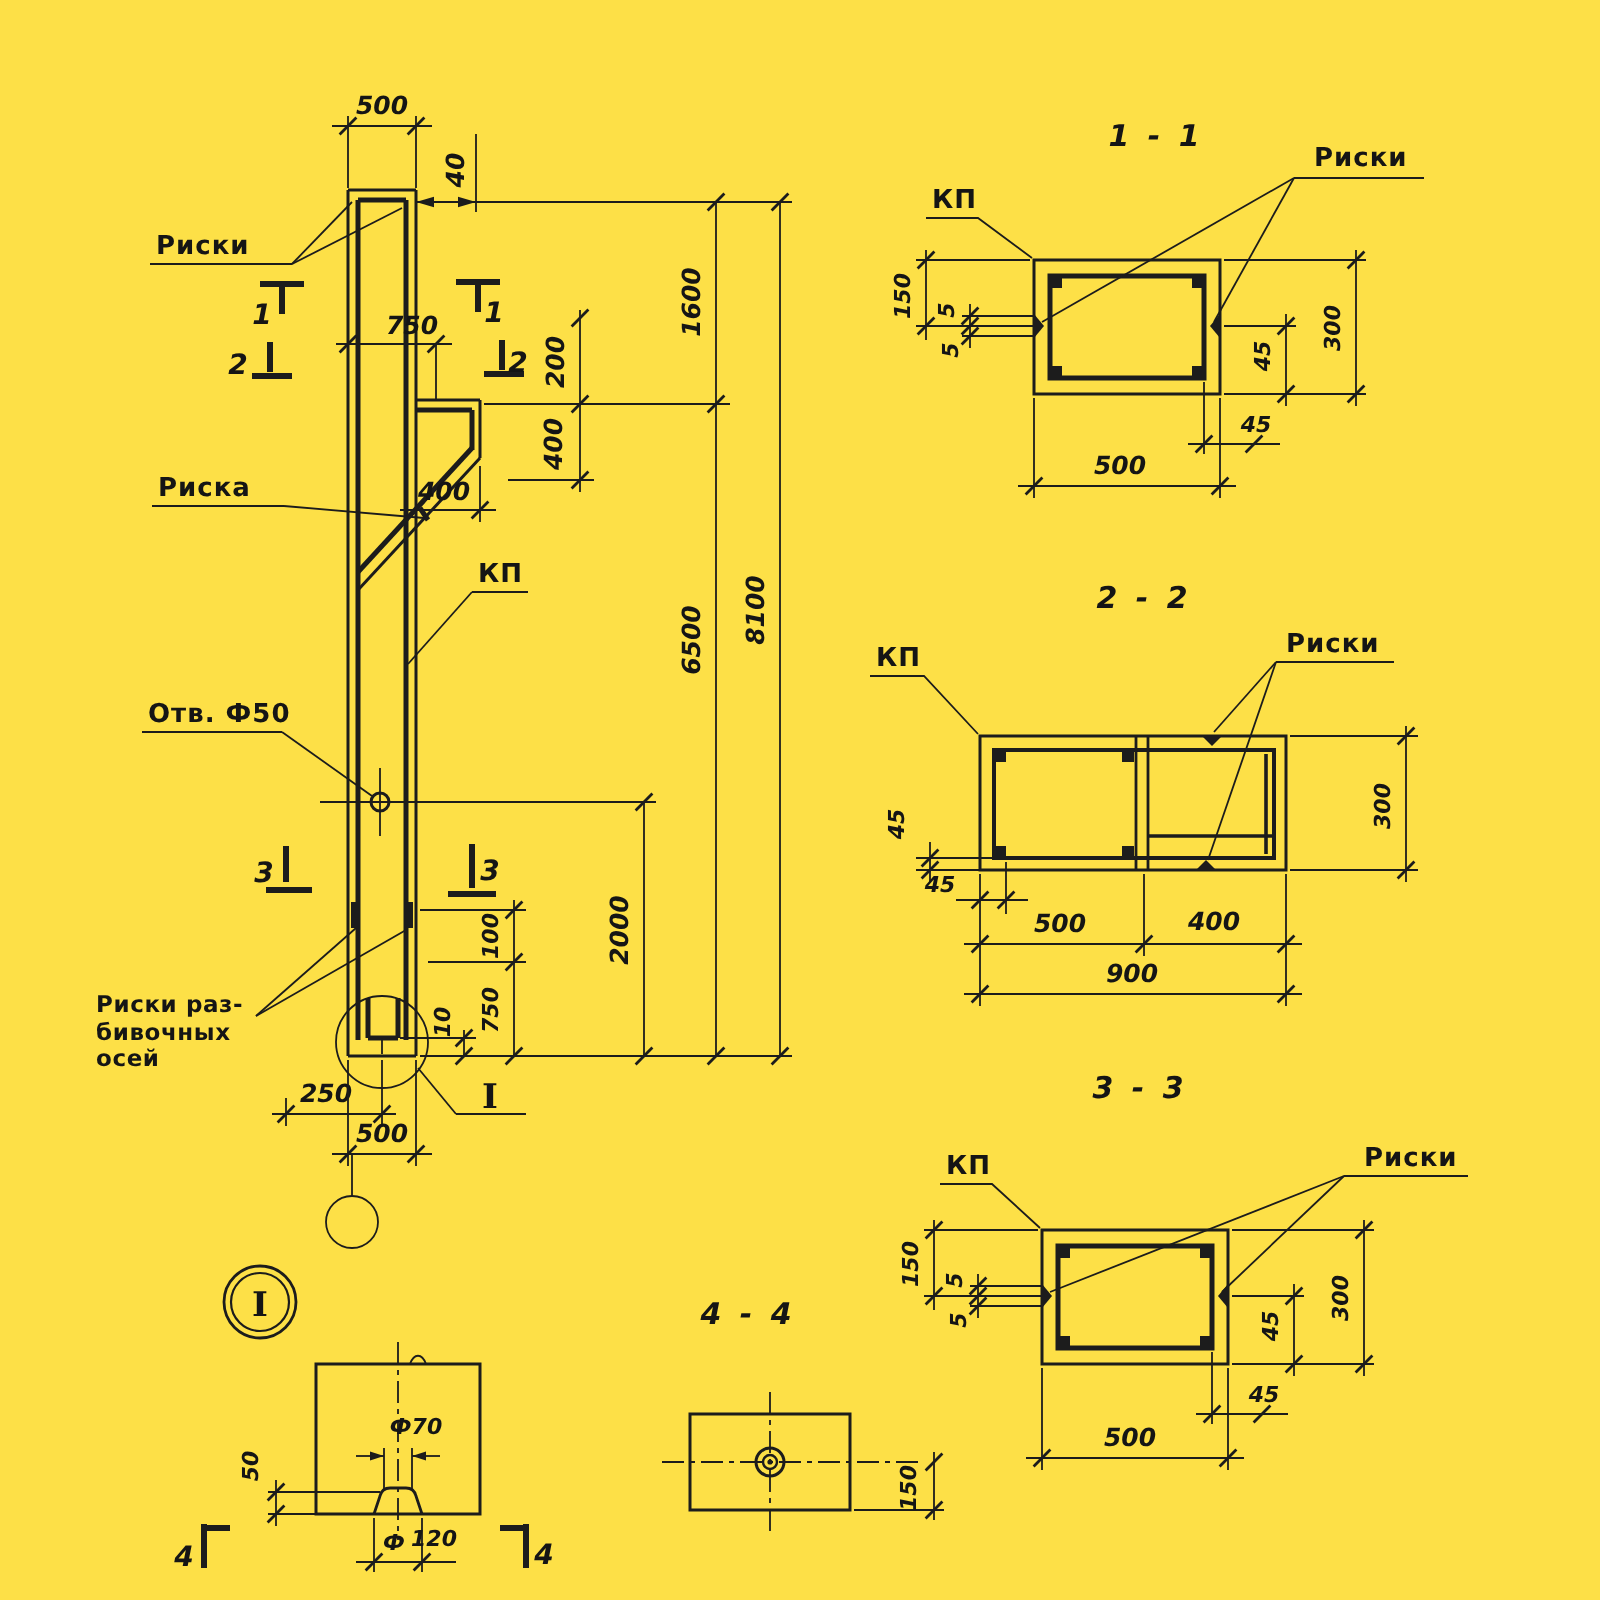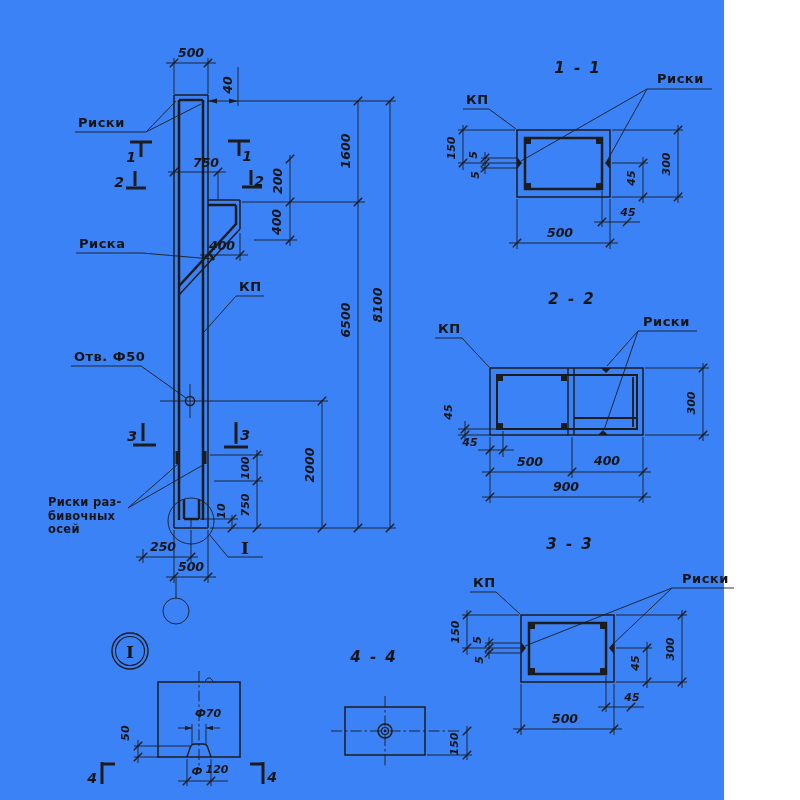--- a/index.html
+++ b/index.html
@@ -1,16 +1,16 @@
 <!DOCTYPE html>
 <html><head>
 <meta charset="utf-8">
 <style>
   html,body{margin:0;padding:0;background:#ffffff;}
-  .sheet{width:724px;height:800px;background:#3b82f6;position:relative;font-family:"DejaVu Sans",sans-serif;text-align:center;}
+  .sheet{width:800px;height:800px;background:#fde047;position:relative;font-family:"DejaVu Sans",sans-serif;text-align:center;}
   svg{display:block;}
   svg line, svg path, svg rect, svg circle, svg polyline{stroke:#1c1c1c;fill:none;}
   .thin{stroke-width:0.9;}
   .med{stroke-width:1.5;}
   .thick{stroke-width:2.5;}
   .xthick{stroke-width:3;}
   .fill{fill:#1c1c1c;stroke:none;}
   text{fill:#151515;stroke:none;font-family:"DejaVu Sans",sans-serif;}
   .dim{font-size:12.5px;font-weight:bold;font-style:italic;}
   .dims{font-size:11px;font-weight:bold;font-style:italic;}

